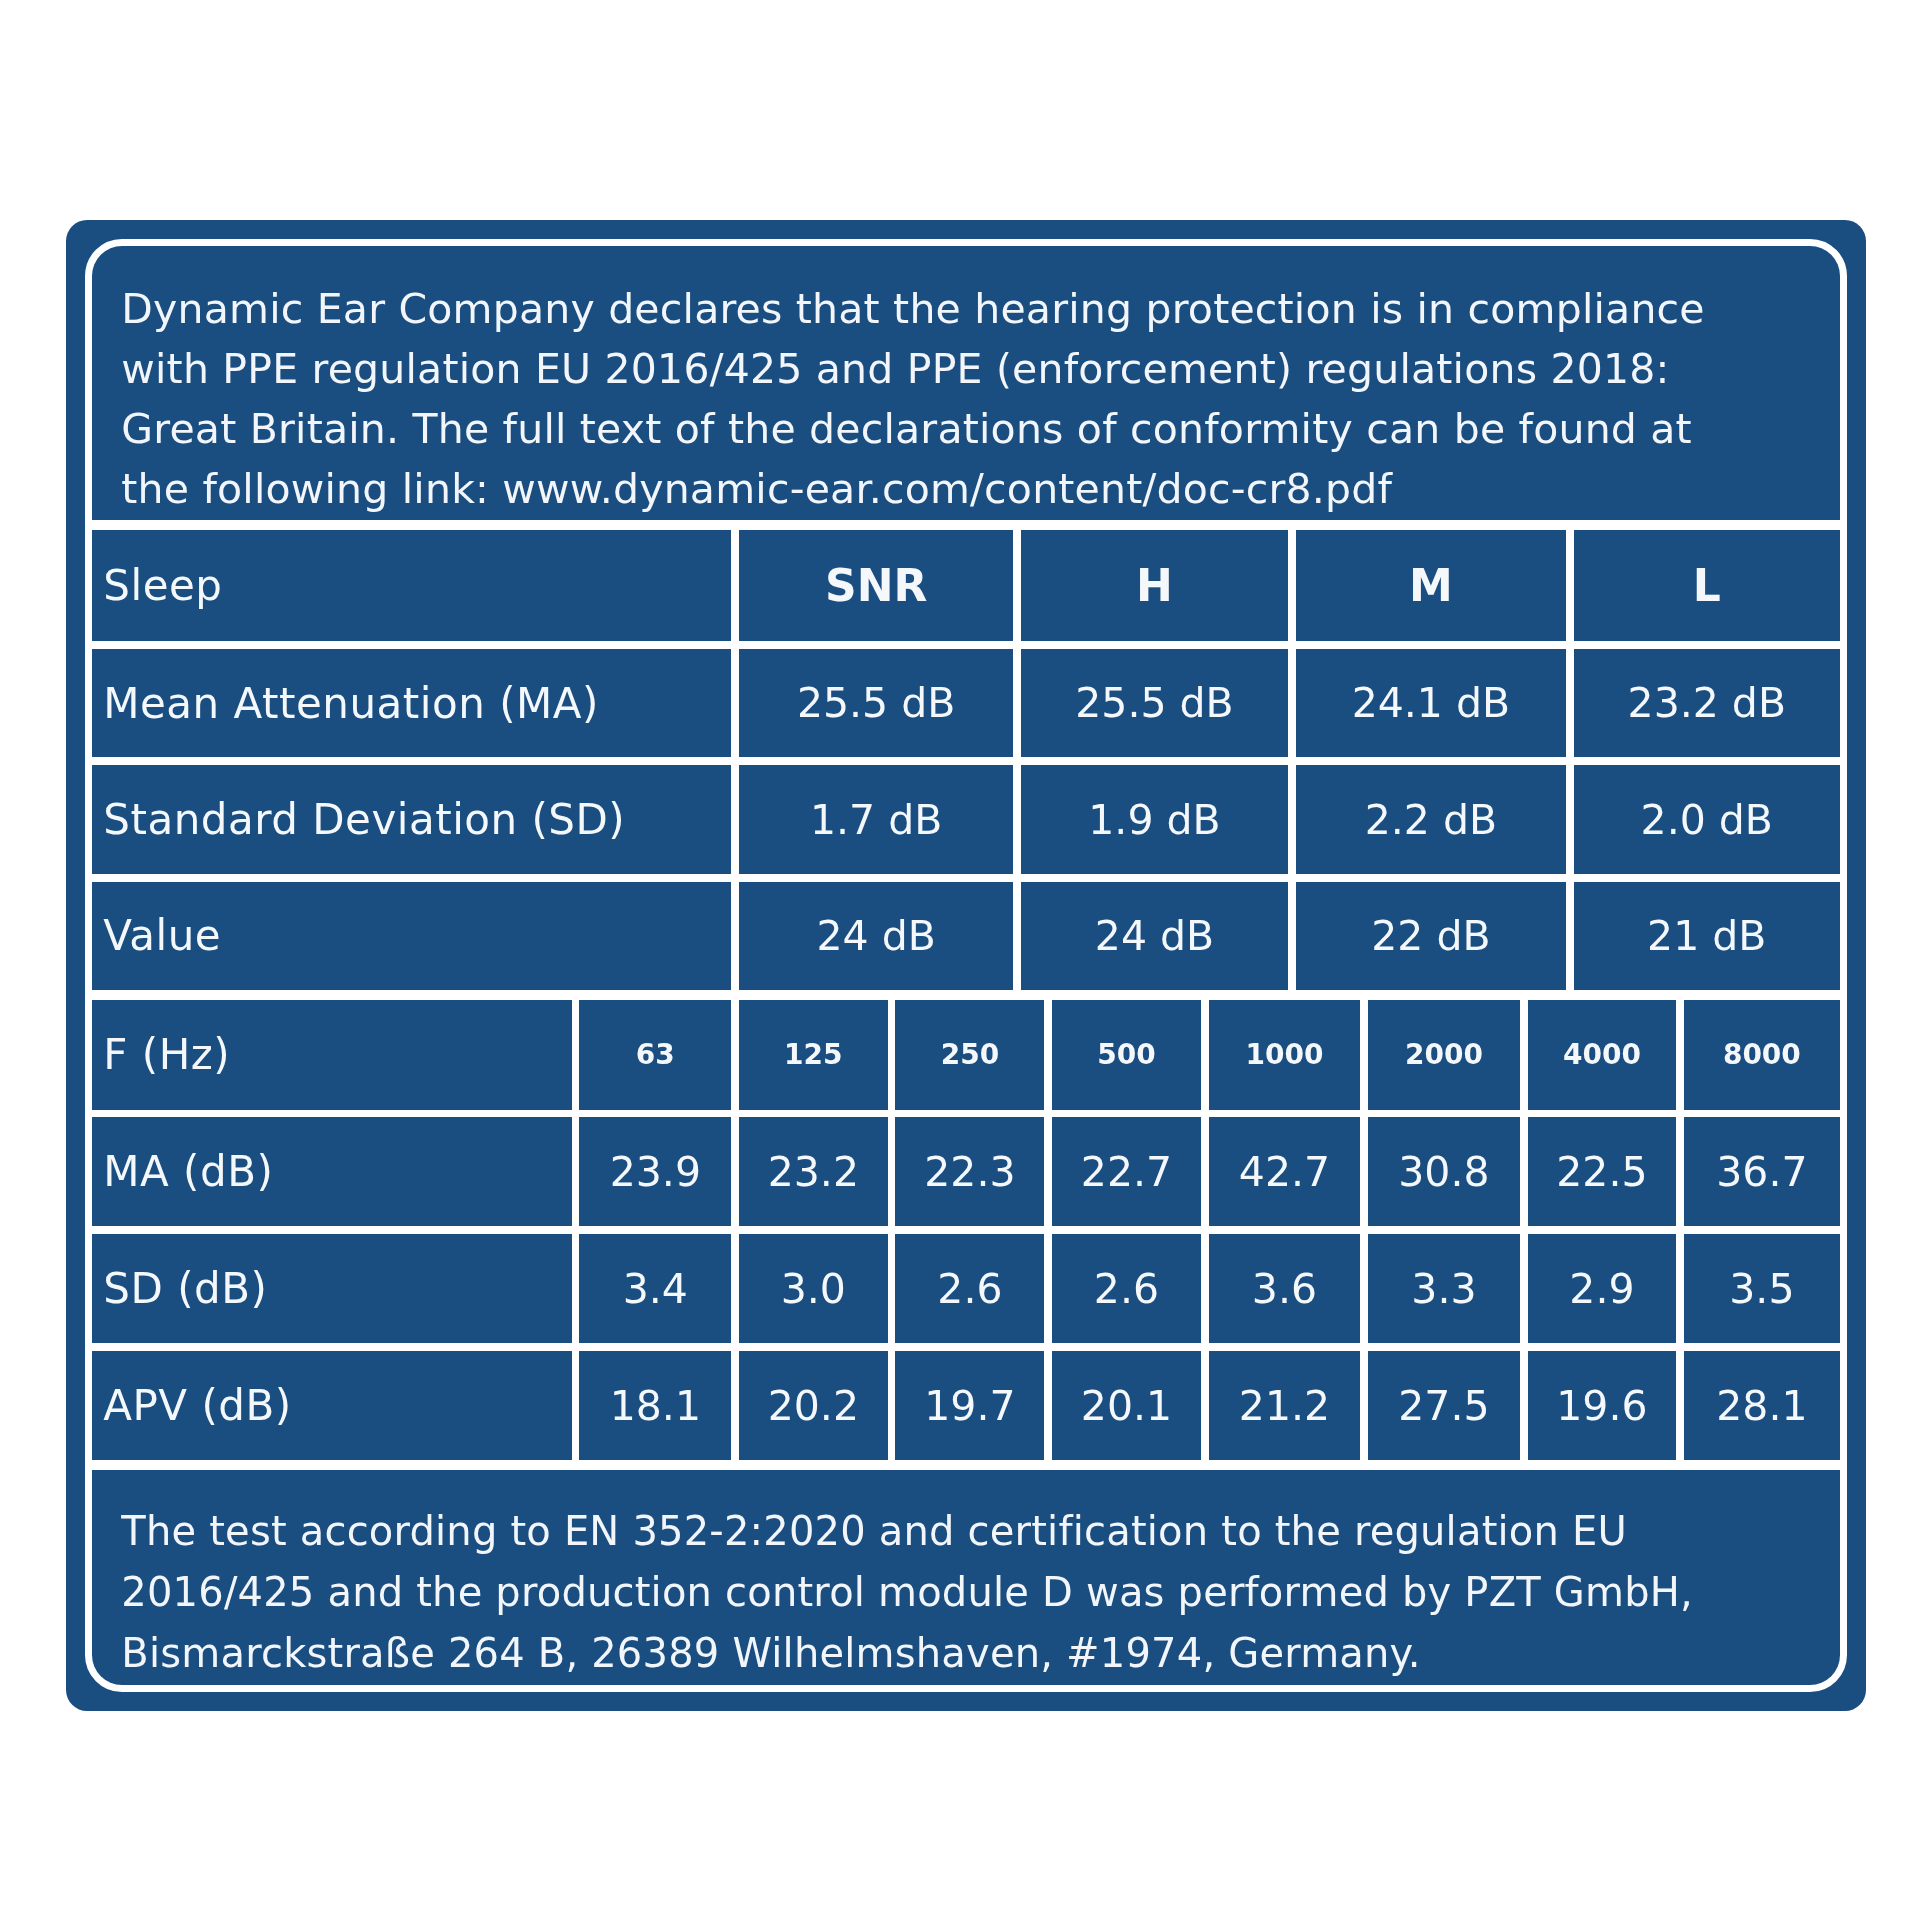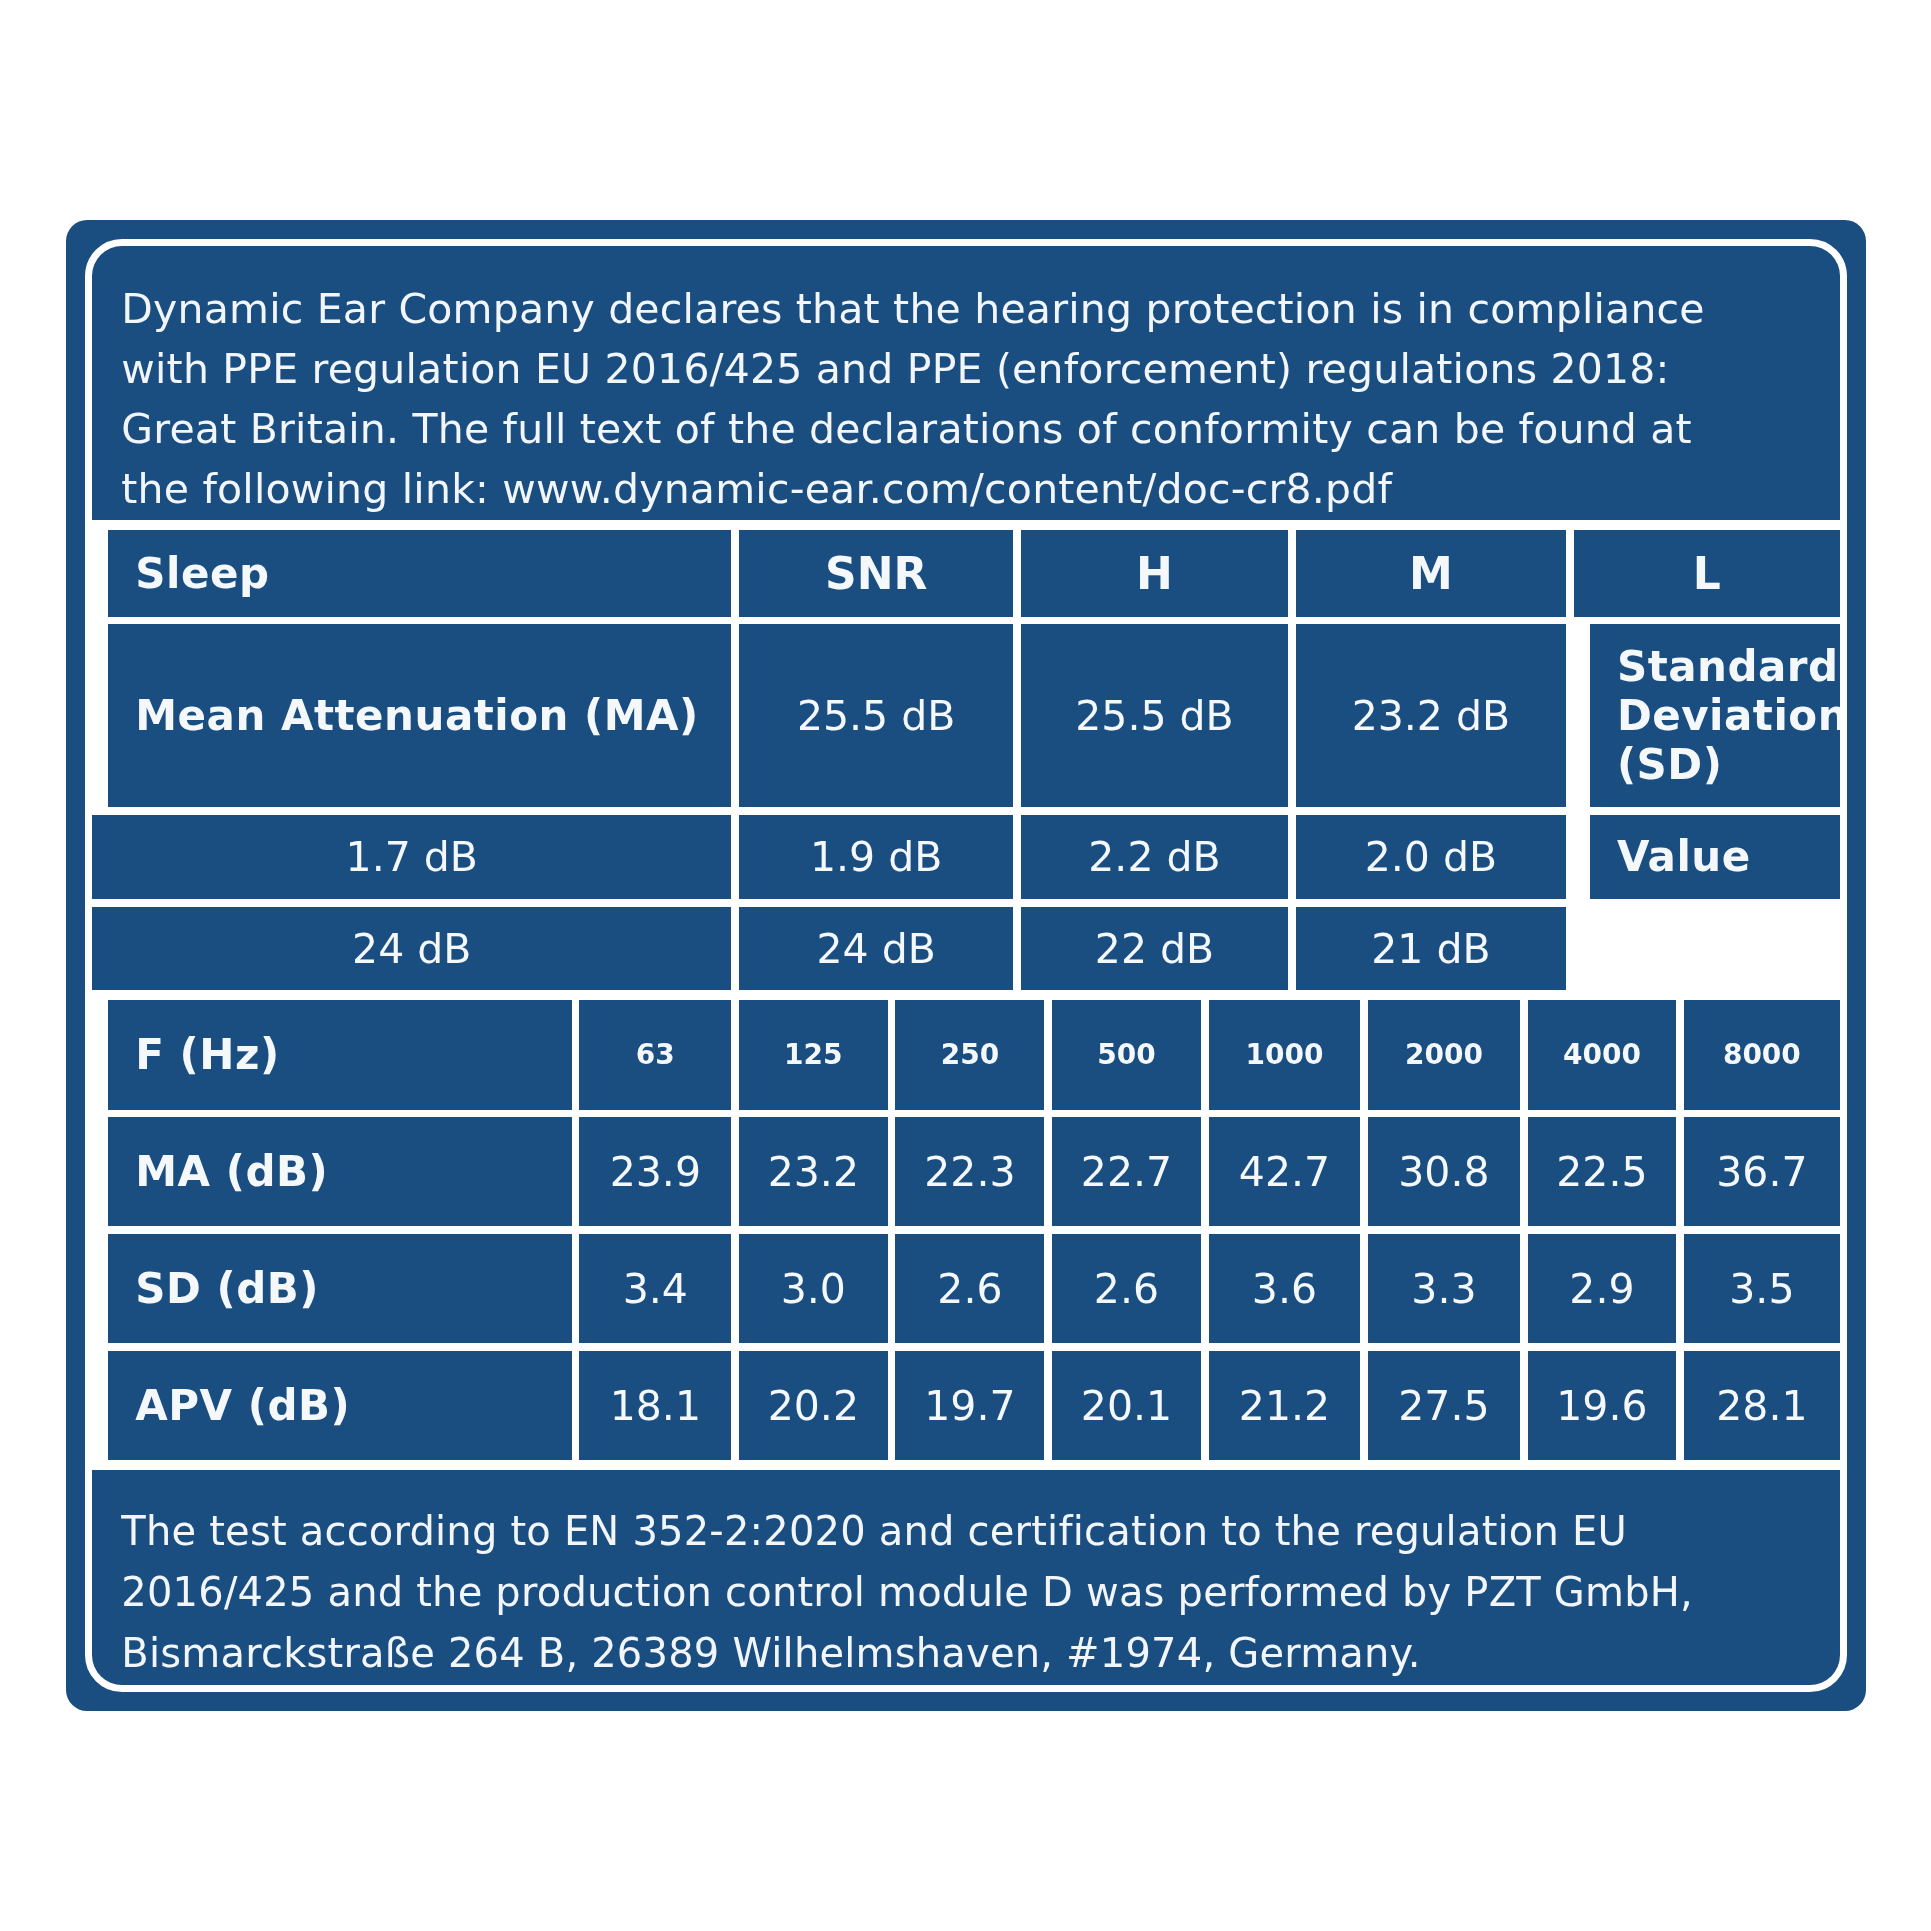--- a/index.html
+++ b/index.html
@@ -68,25 +68,24 @@
   .cell {
     background: #1a4d80;
     color: #f4f8fb;
     display: flex;
     align-items: center;
     justify-content: center;
     overflow: hidden;
   }
   .cell.label {
     justify-content: flex-start;
-    padding-left: 27px;
-    font-weight: bold;
+    padding-left: 11px;
+    font-weight: normal;
     font-size: 42px;
     letter-spacing: 0.5px;
-    margin-left: 16px;
   }
   .cell.hdr {
     font-weight: bold;
     font-size: 44px;
   }
   .grid2 .cell.hdr { font-size: 28px; }
   .cell.val {
     font-weight: normal;
     font-size: 41px;
   }
@@ -107,20 +106,21 @@
     <div class="grid grid1">
       <div class="cell label">Sleep</div>
       <div class="cell hdr">SNR</div>
       <div class="cell hdr">H</div>
       <div class="cell hdr">M</div>
       <div class="cell hdr">L</div>
 
       <div class="cell label">Mean Attenuation (MA)</div>
       <div class="cell val">25.5 dB</div>
       <div class="cell val">25.5 dB</div>
+      <div class="cell val">24.1 dB</div>
       <div class="cell val">23.2 dB</div>
 
       <div class="cell label">Standard Deviation (SD)</div>
       <div class="cell val">1.7 dB</div>
       <div class="cell val">1.9 dB</div>
       <div class="cell val">2.2 dB</div>
       <div class="cell val">2.0 dB</div>
 
       <div class="cell label">Value</div>
       <div class="cell val">24 dB</div>

